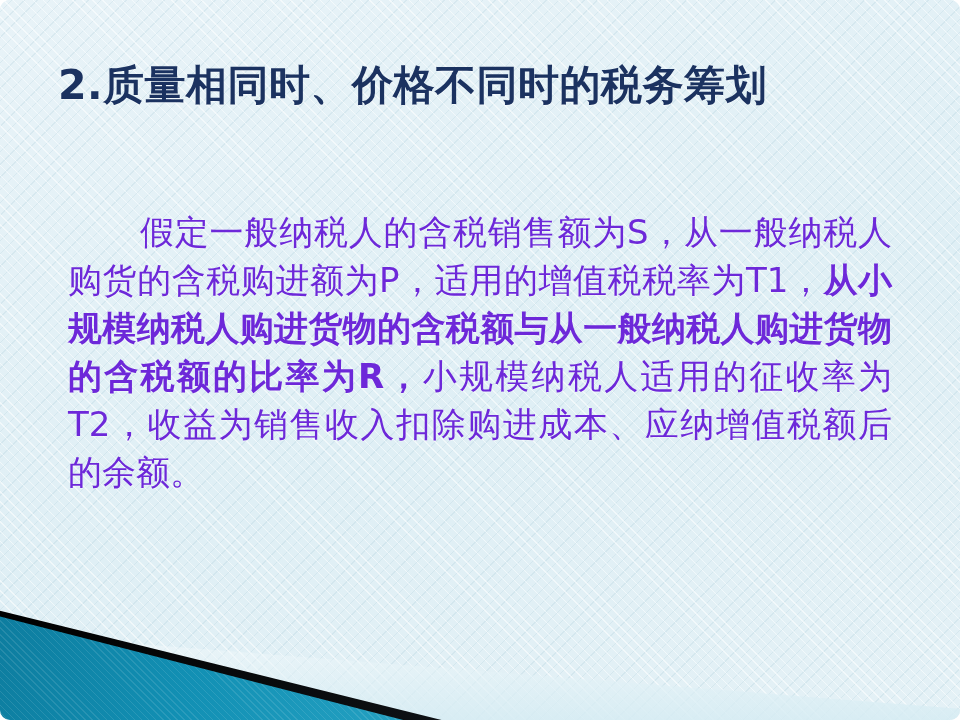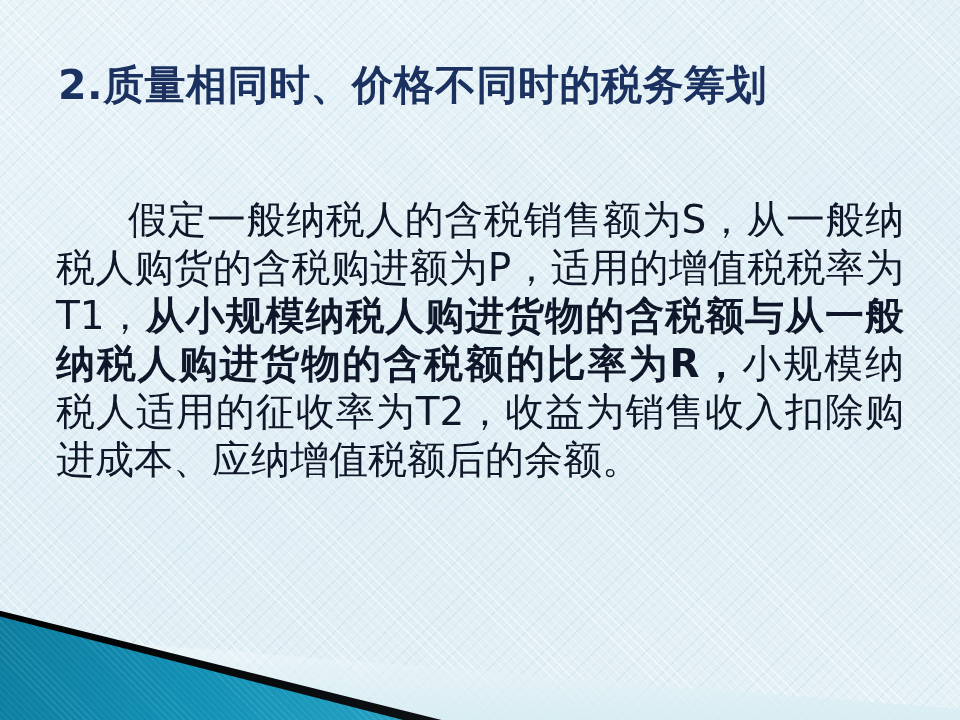--- a/index.html
+++ b/index.html
@@ -13,20 +13,21 @@
     font-family: "DejaVu Sans", "Liberation Sans", sans-serif;
   }
 
   
   .slide {
     position: relative;
     width: 960px;
     height: 720px;
     background: #e2f0f6;
     overflow: hidden;
+    border-radius: 10px;
   }
 
   
   .slide-texture {
     position: absolute;
     inset: 0;
     pointer-events: none;
     background-image:
       repeating-linear-gradient(45deg,
         rgba(255,255,255,0.55) 0px,
@@ -60,24 +61,24 @@
   }
 
   
   .body-block {
     position: absolute;
     left: 56px;
     top: 196px;
     width: 848px;
   }
   .body-text {
-    margin: 0;
-    font-size: 39px;
+    margin: 12px;
+    font-size: 34px;
     line-height: 48px;
-    color: #0f172a;
+    color: #6d28d9;
     text-indent: 72px;
     text-align: justify;
     text-justify: inter-character;
     letter-spacing: 0px;
     text-shadow: 0 1px 0 rgba(255,255,255,0.35);
   }
   .body-text .em {
     font-weight: bold;
   }
 

